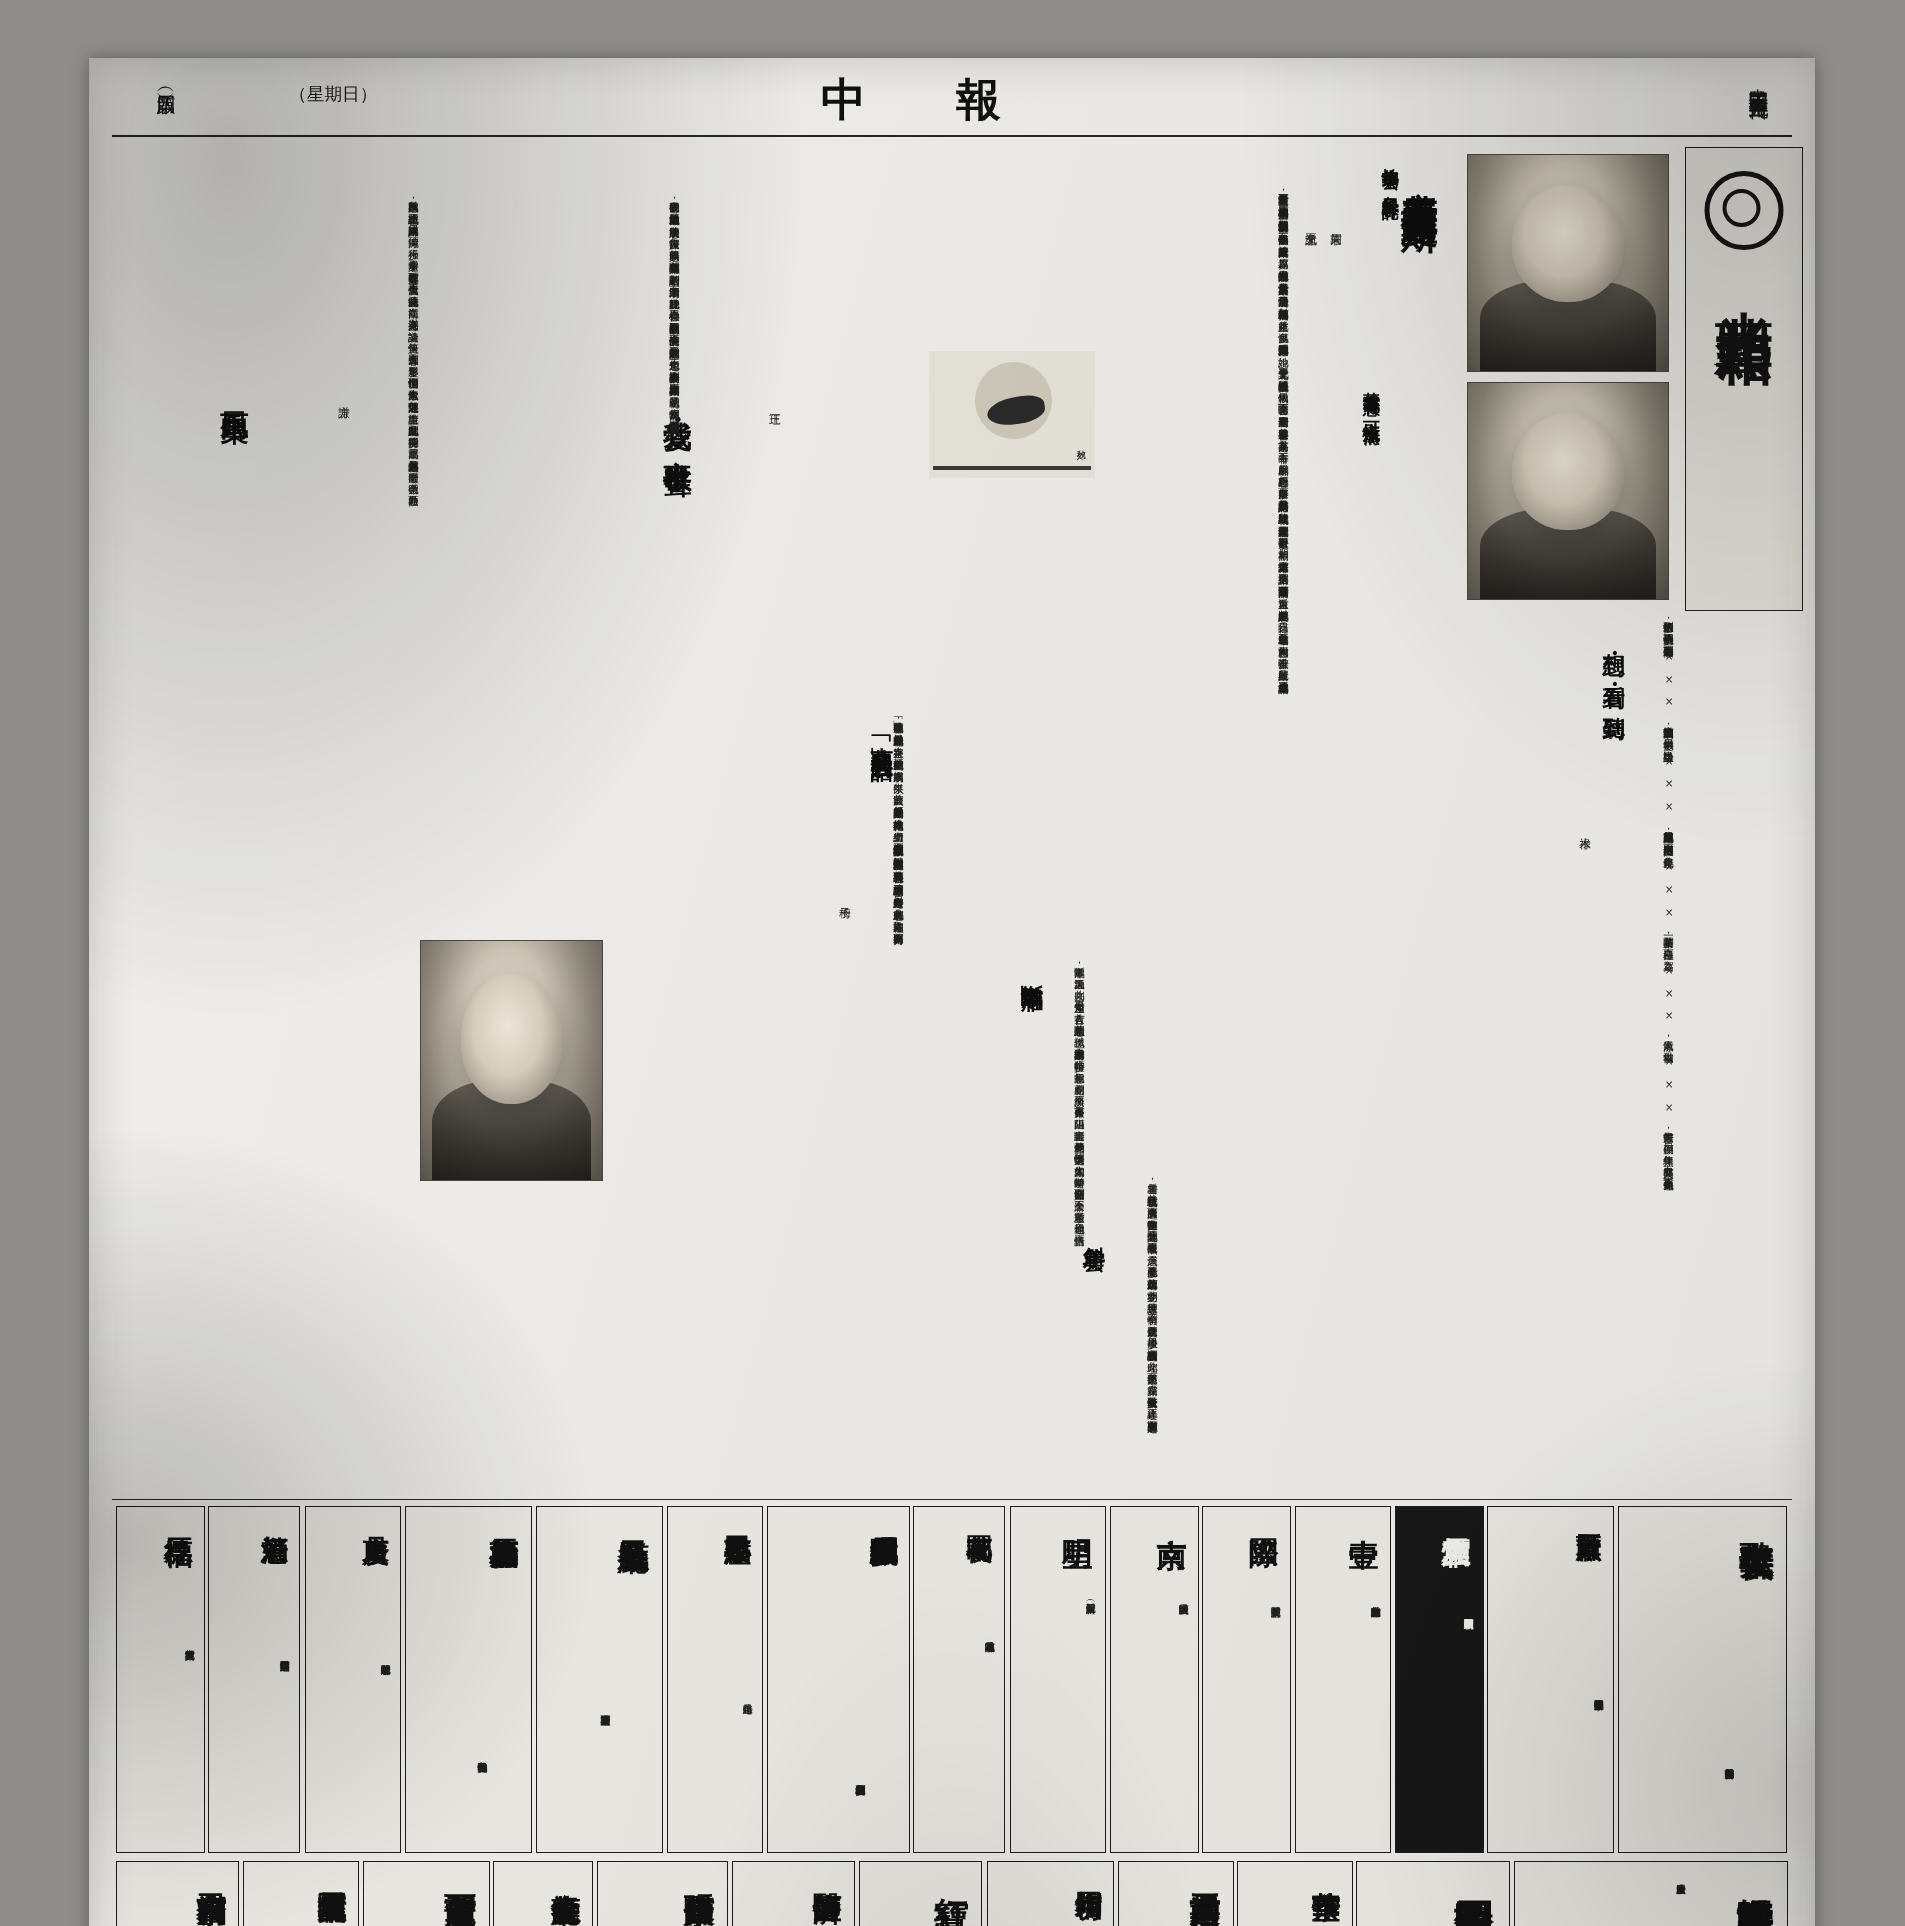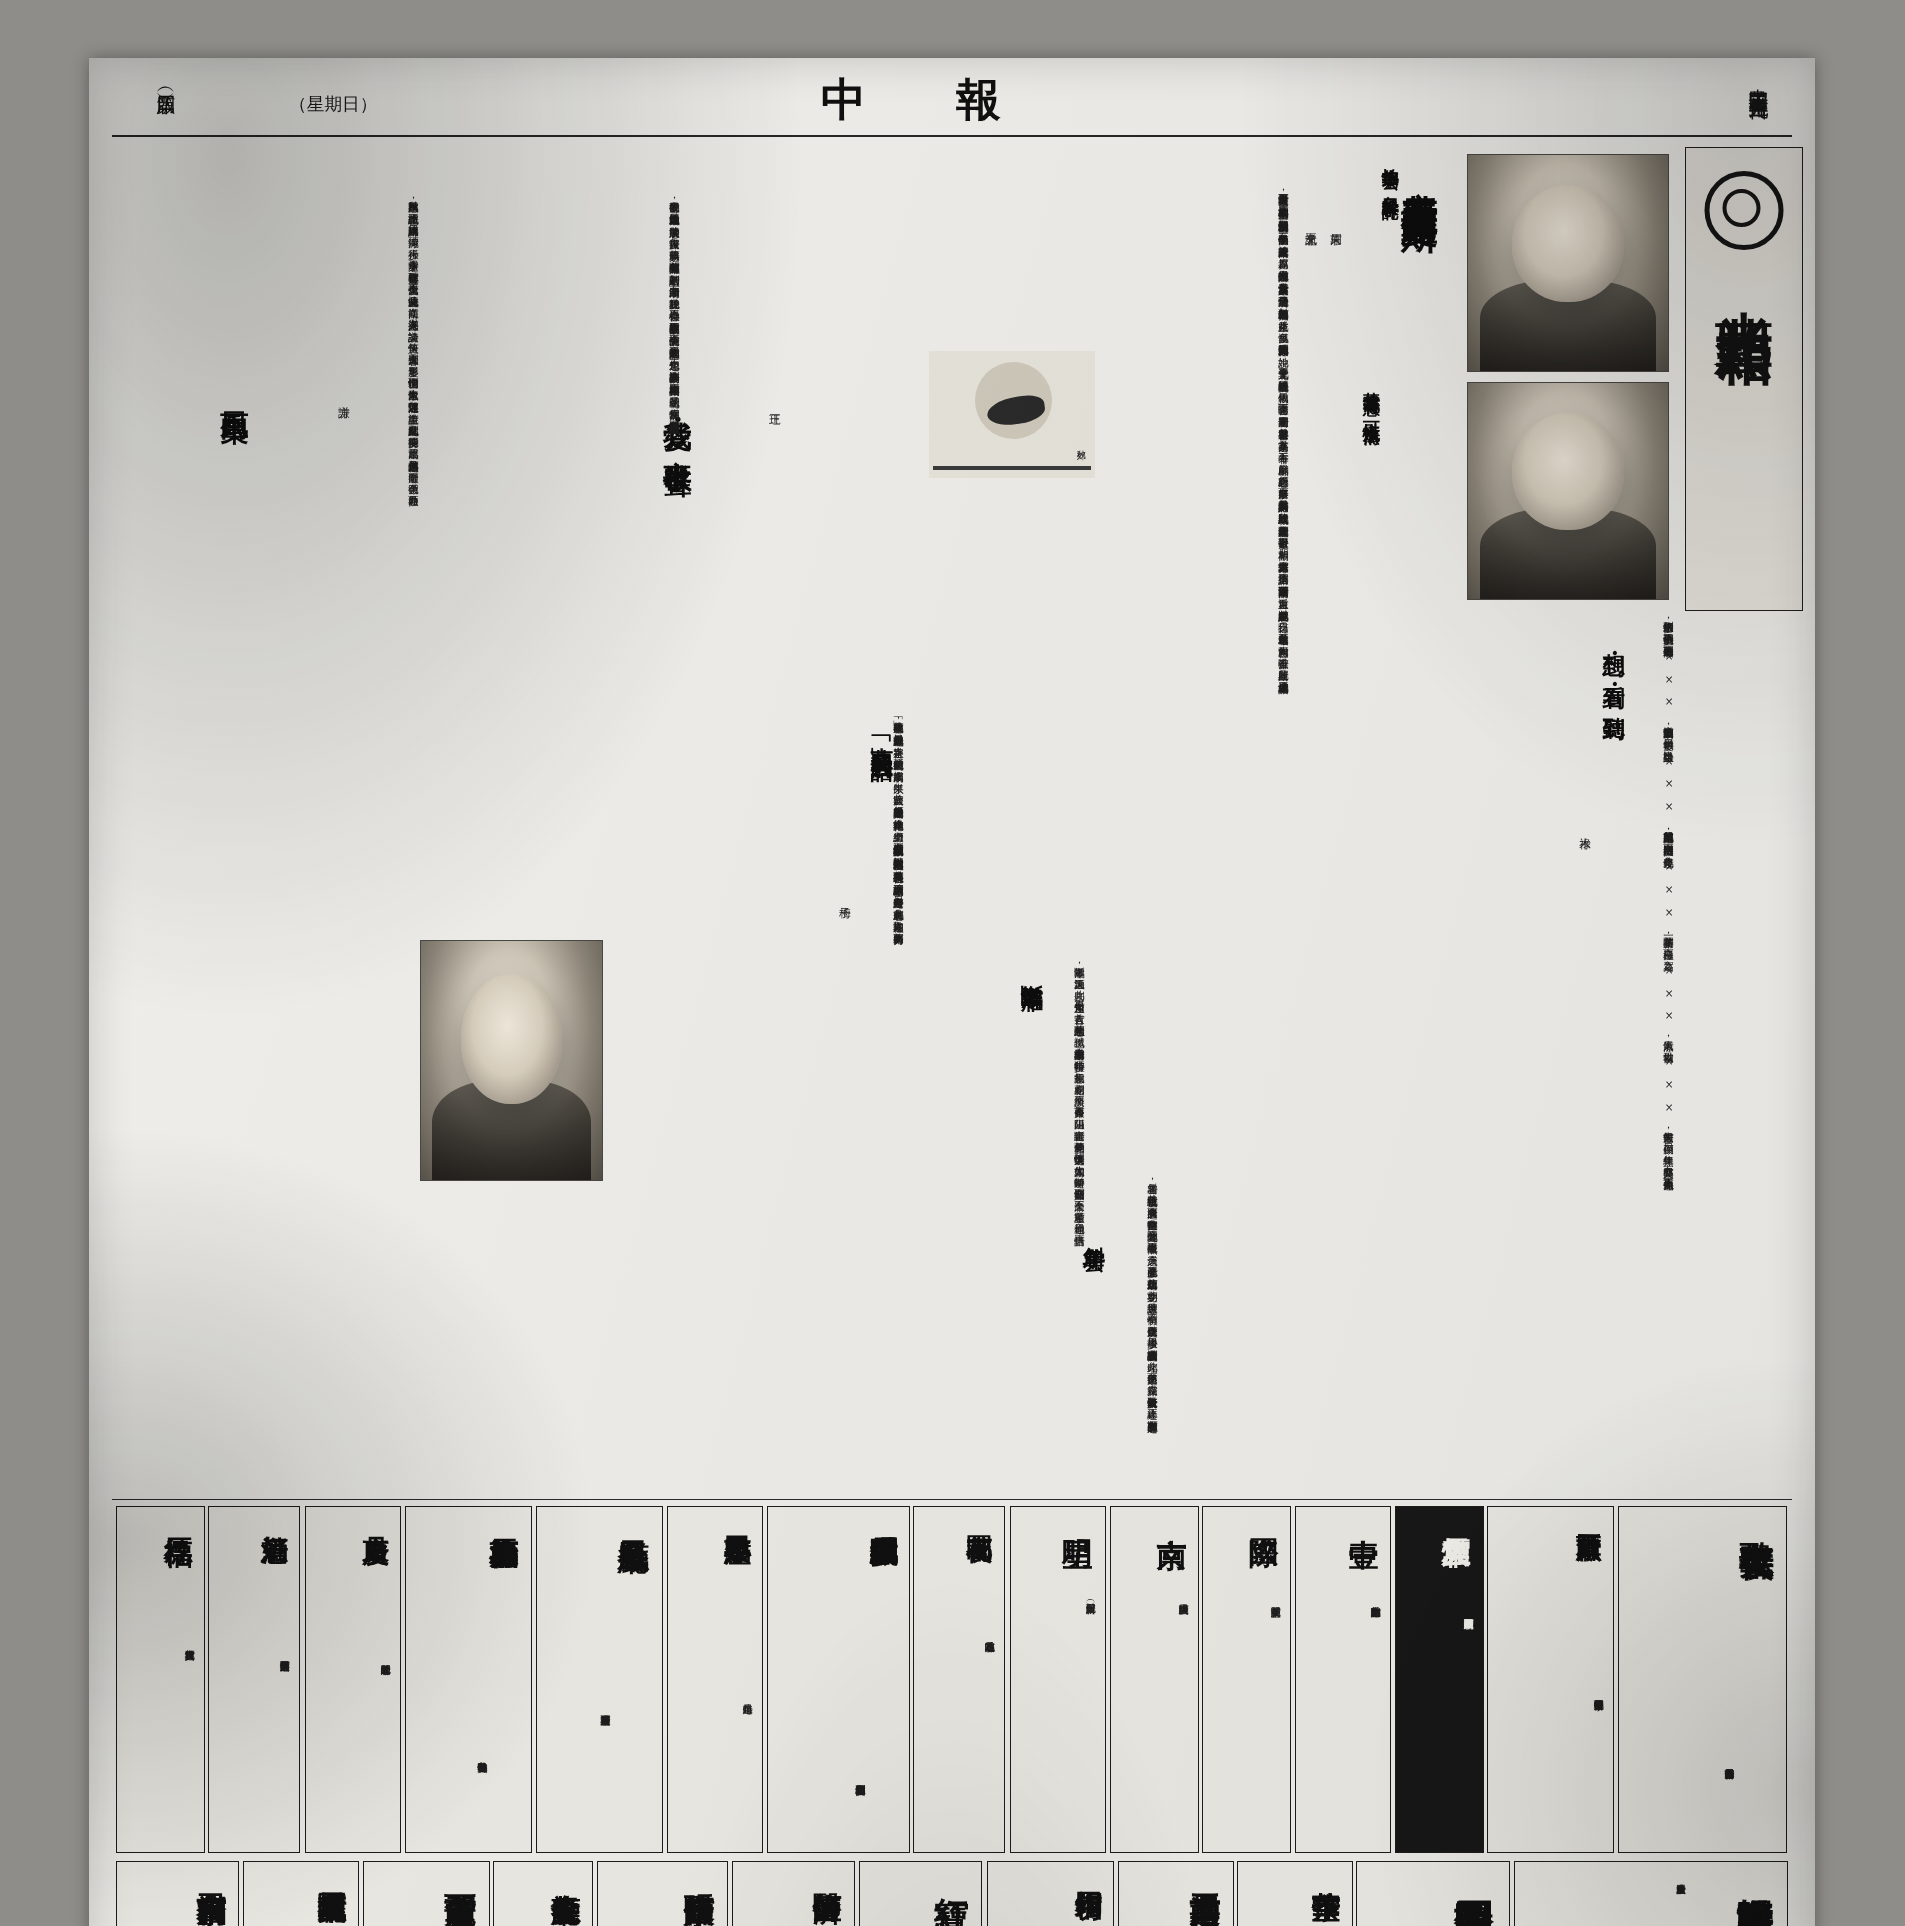--- a/index.html
+++ b/index.html
@@ -283,21 +283,21 @@
   }
 </style>
 </head>
 <body>
 
 <div id="page">
   <div id="paper">
 
     <div id="masthead">
       <div class="mast-page h">（第四版）</div>
-      <div class="mast-sub" style="left:200px; top:34px;text-align:center;">（星期日）</div>
+      <div class="mast-sub" style="left:200px; top:24px;text-align:center;">（星期日）</div>
       <div class="mast-title">中　報</div>
       <div class="mast-date v">中華民國三十三年九月三日</div>
     </div>
     <div class="rule" style="left:23px; top:77px; width:1680px; height:2.3px;"></div>
 
     <div id="logo-block">
       <div class="ring"></div>
       <div class="lt">光藝照相</div>
     </div>
 

